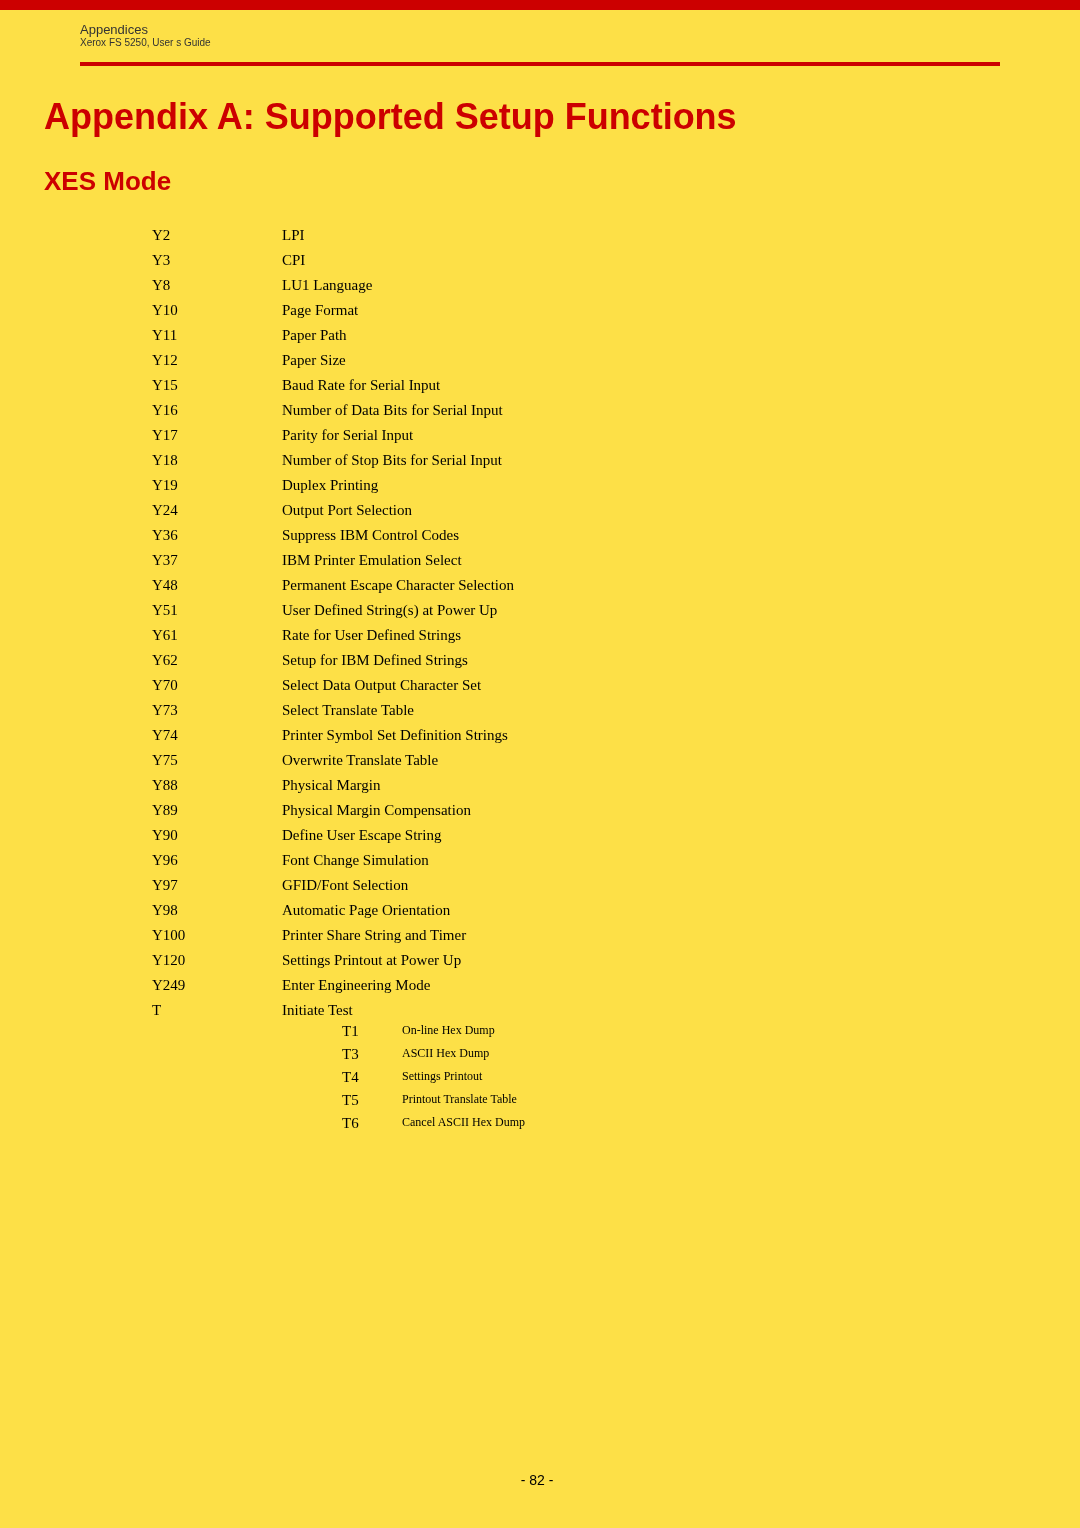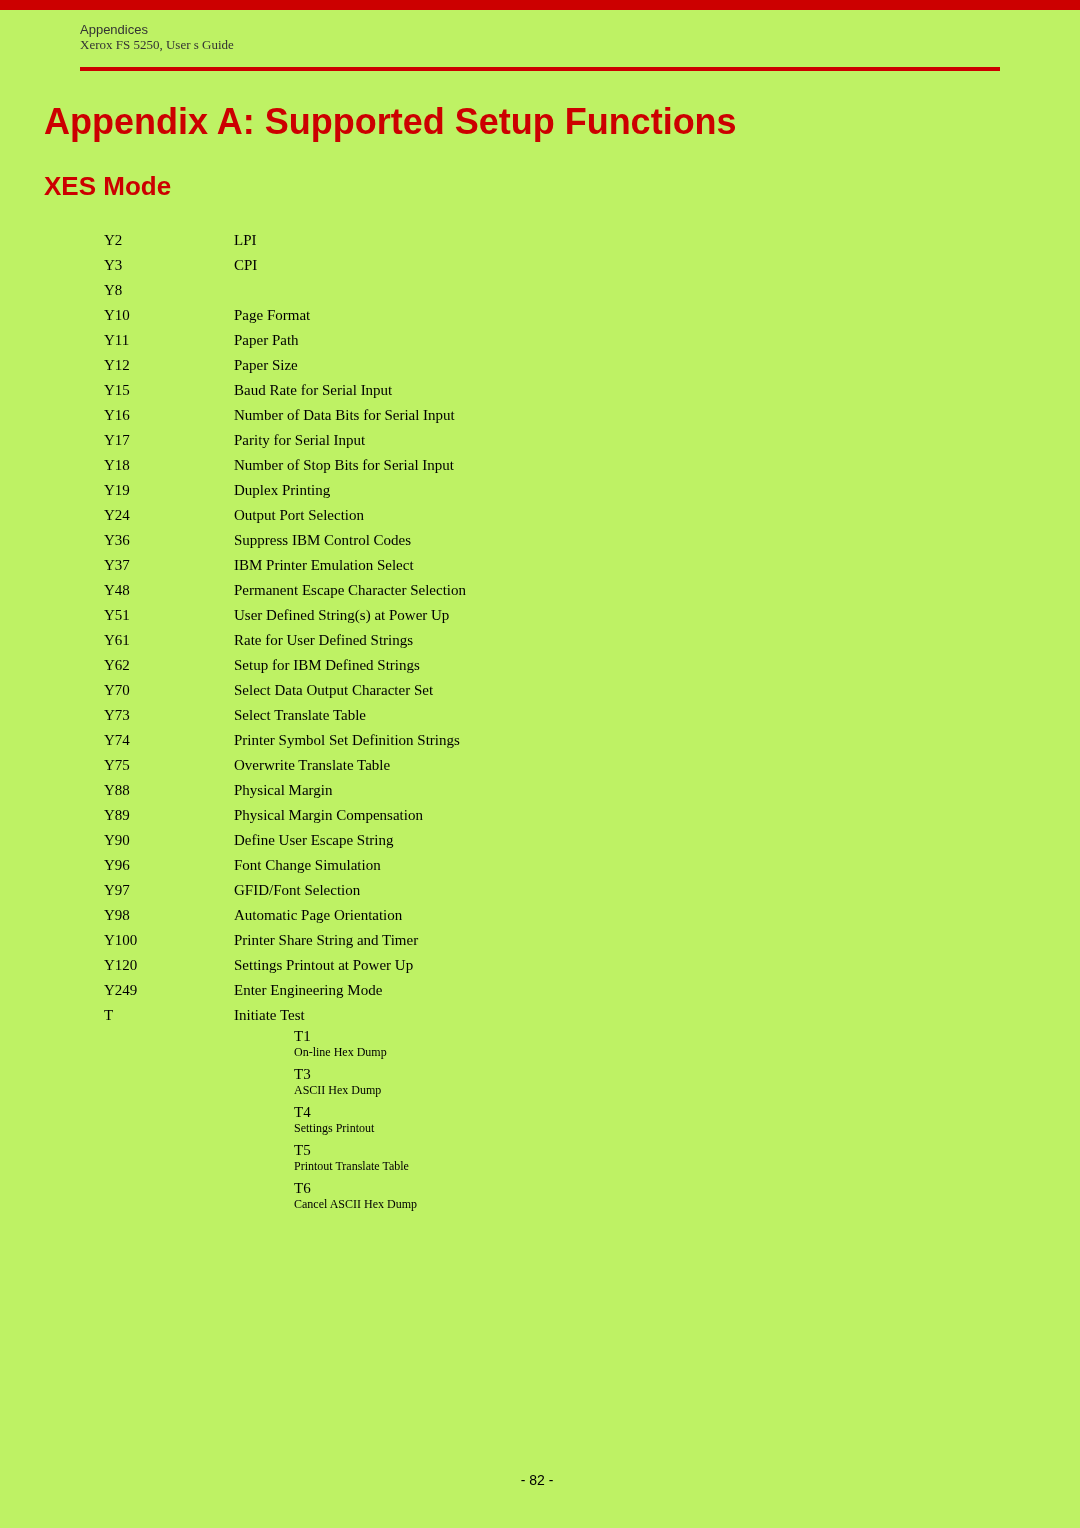--- a/index.html
+++ b/index.html
@@ -13,21 +13,21 @@
       font-family: Times New Roman, Times, serif;
       font-size: 15px;
       color: #000000;
       width: 1080px;
       min-height: 1528px;
     }
 
     .page {
       width: 1080px;
       min-height: 1528px;
-      background: #bef264;
+      background: #fde047;
       padding: 0;
       position: relative;
     }
 
     .top-bar {
       height: 10px;
       background: #cc0000;
       width: 100%;
     }
 
@@ -35,23 +35,23 @@
       padding: 12px 80px 8px 80px;
     }
 
     .breadcrumb-line1 {
       font-size: 13px;
       color: #333;
       font-family: Arial, sans-serif;
     }
 
     .breadcrumb-line2 {
-      font-size: 13px;
+      font-size: 10px;
       color: #333;
-      font-family: Liberation Serif, serif;
+      font-family: Liberation Sans, sans-serif;
     }
 
     .divider-red {
       height: 4px;
       background: #cc0000;
       margin: 6px 80px 0 80px;
     }
 
     .main-content {
       padding: 30px 80px 60px 44px;
@@ -91,20 +91,21 @@
     .col-desc {
       flex: 1;
       font-style: italic;
       font-size: 15px;
     }
 
     .table-row {
       display: flex;
       margin-bottom: 8px;
       align-items: flex-start;
+      margin-left: 48px;
     }
 
     .row-no {
       width: 130px;
       font-size: 15px;
       flex-shrink: 0;
     }
 
     .row-desc {
       flex: 1;
@@ -112,21 +113,20 @@
     }
 
     .sub-items {
       margin-left: 60px;
       margin-top: 4px;
     }
 
     .sub-row {
       display: flex;
       margin-bottom: 6px;
-      flex-direction: column;
     }
 
     .sub-no {
       width: 60px;
       font-size: 15px;
     }
 
     .sub-desc {
       flex: 1;
       font-size: 12px;
@@ -170,20 +170,21 @@
           <div class="table-row">
             <div class="row-no">Y2</div>
             <div class="row-desc">LPI</div>
           </div>
           <div class="table-row">
             <div class="row-no">Y3</div>
             <div class="row-desc">CPI</div>
           </div>
           <div class="table-row">
             <div class="row-no">Y8</div>
+            <div class="row-desc">LU1 Language</div>
           </div>
           <div class="table-row">
             <div class="row-no">Y10</div>
             <div class="row-desc">Page Format</div>
           </div>
           <div class="table-row">
             <div class="row-no">Y11</div>
             <div class="row-desc">Paper Path</div>
           </div>
           <div class="table-row">

